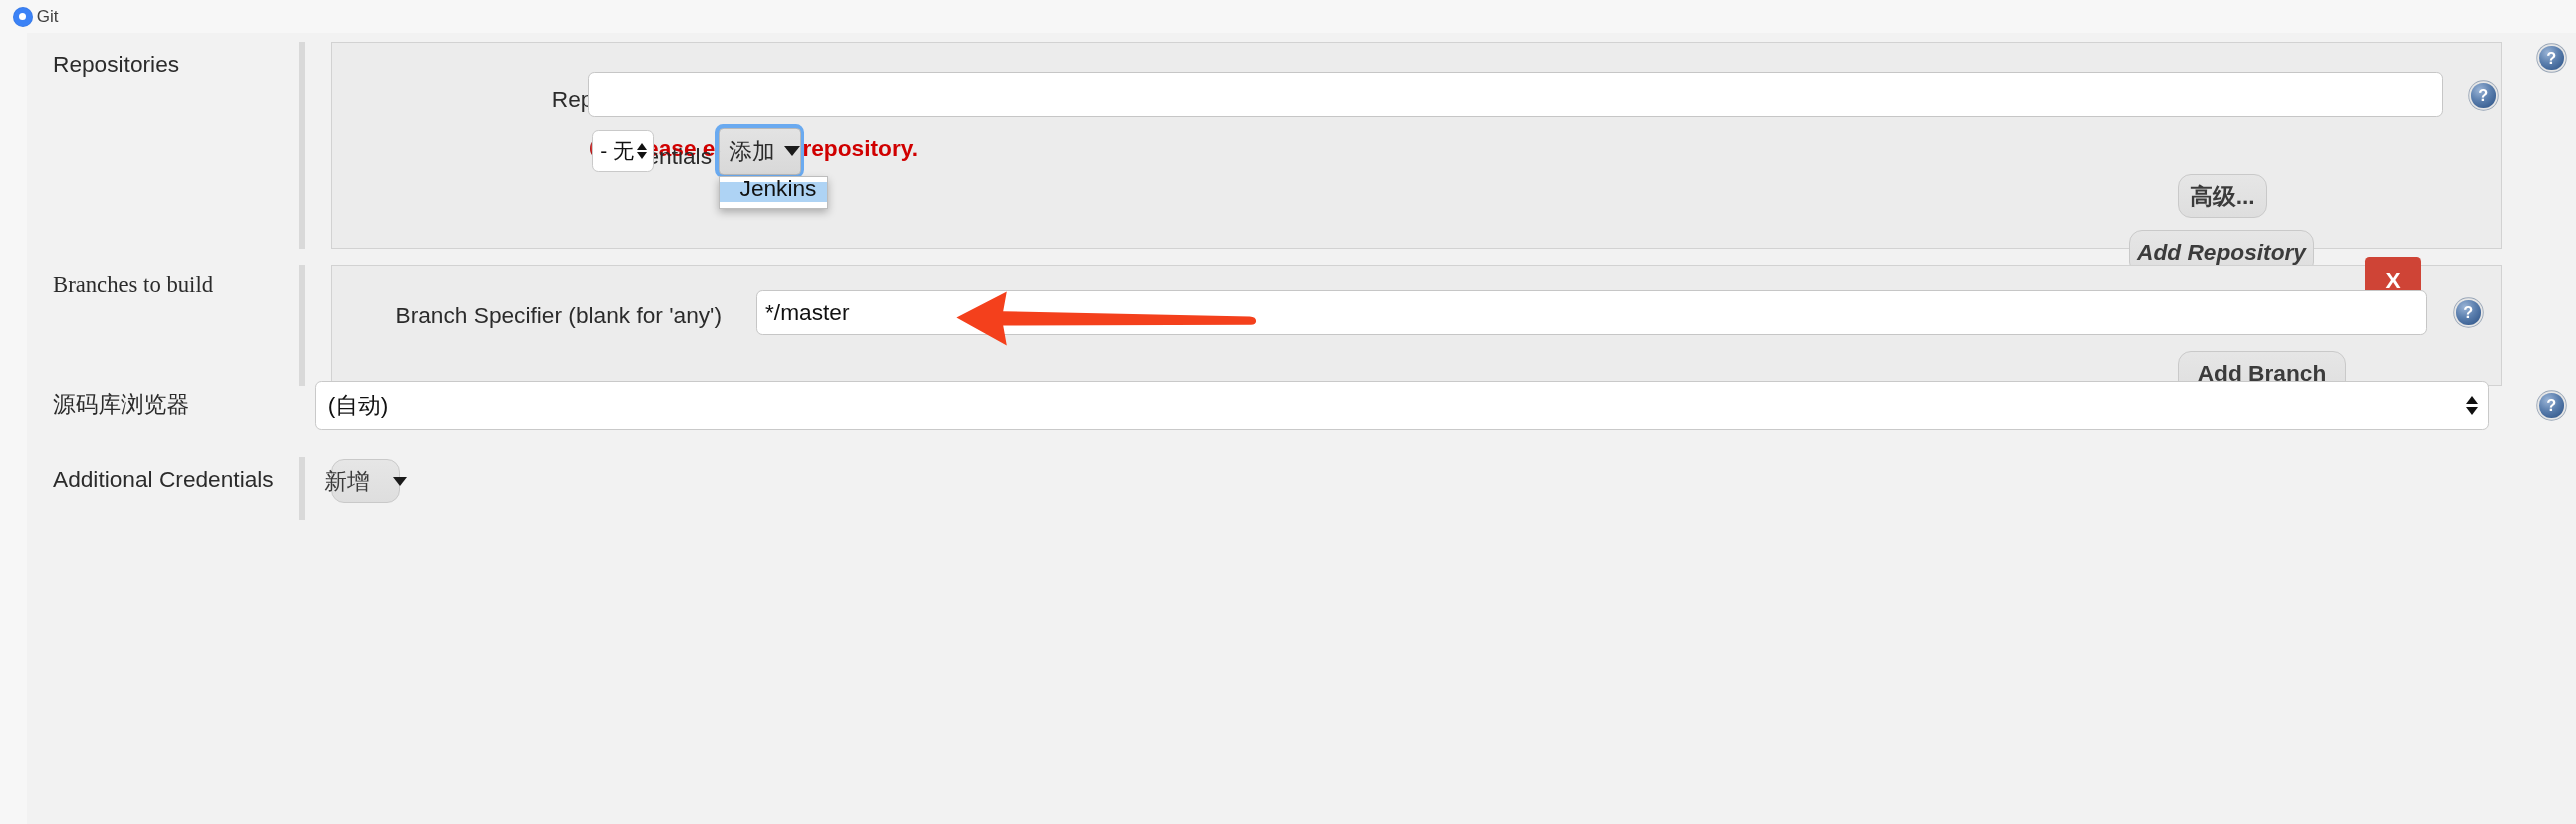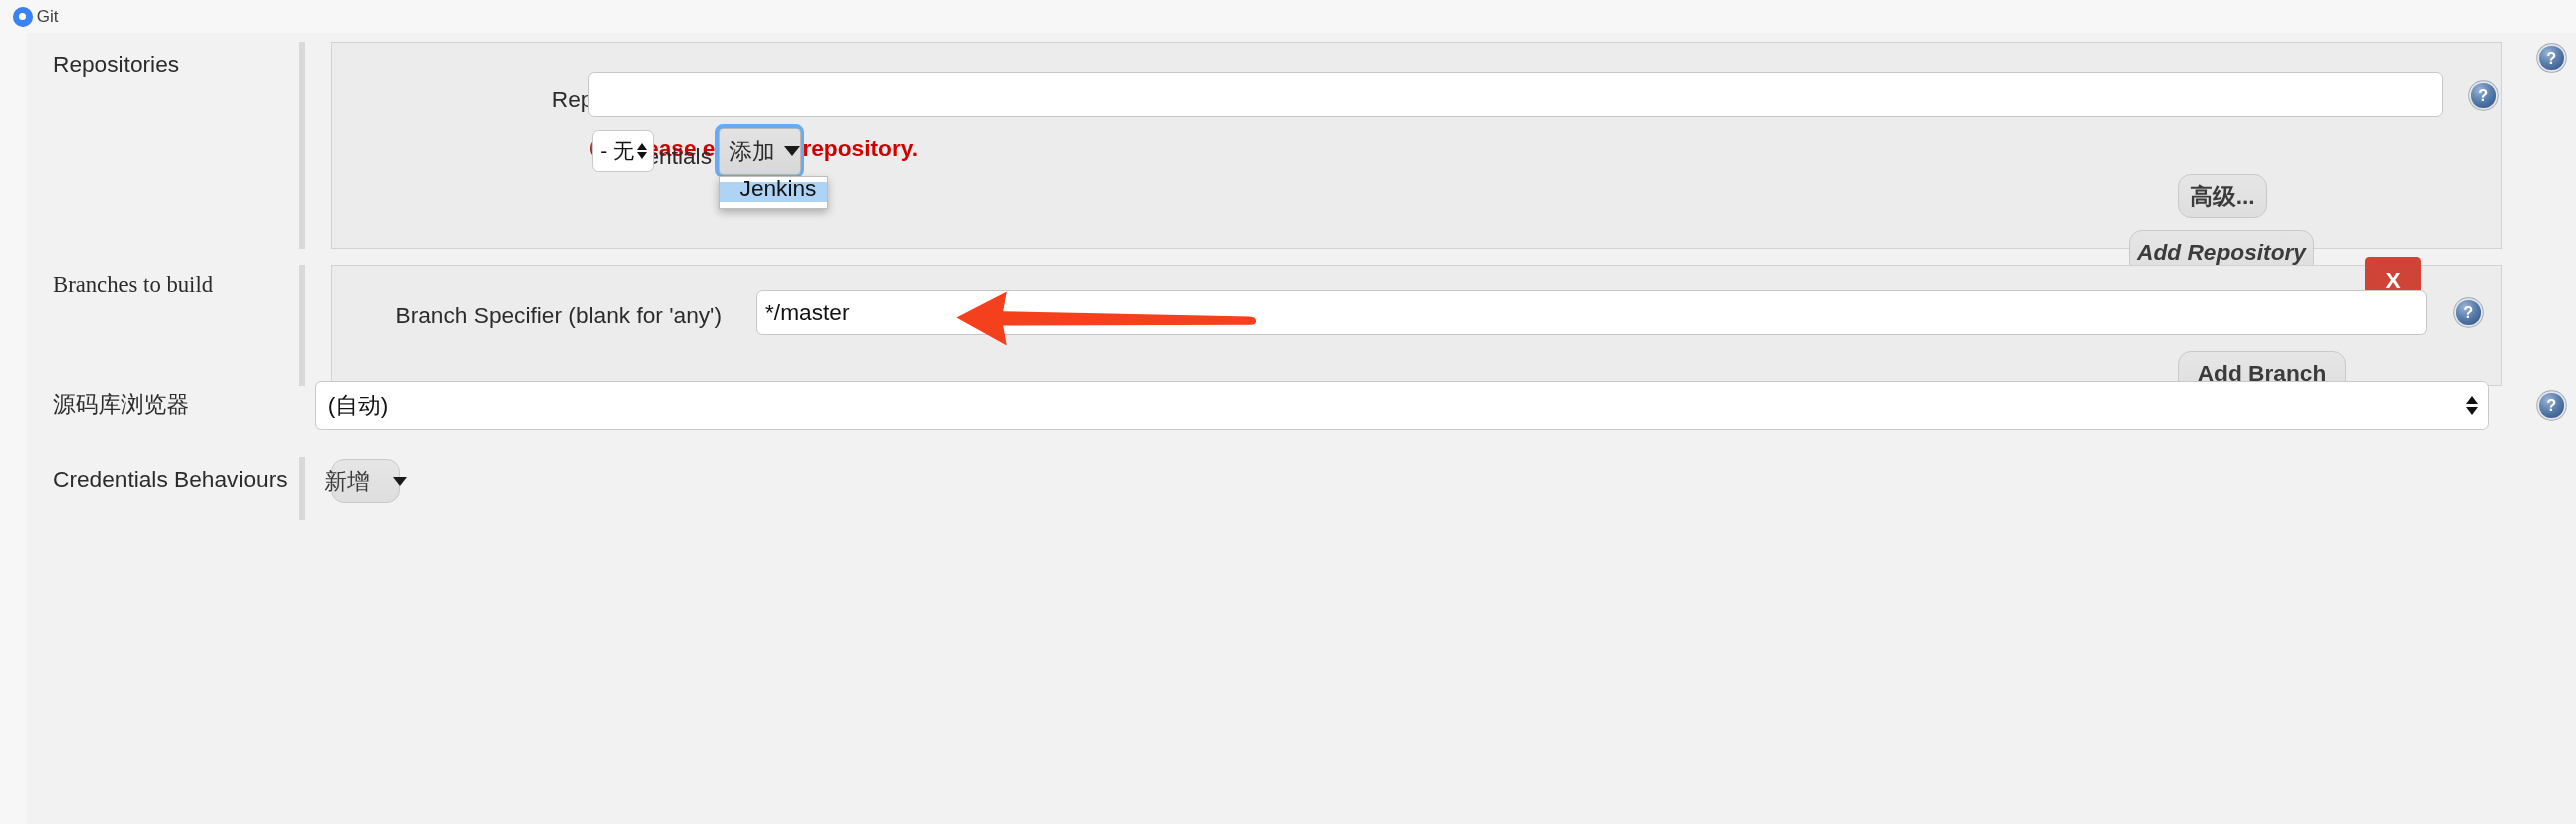--- a/index.html
+++ b/index.html
@@ -420,21 +420,21 @@
         <i class="down"></i>
       </span>
     </div>
 
     <div class="help-icon" style="left:2539px; top:22px;">
         <span>?</span>
       </div>
   </div>
 
   <div class="row" style="top:415px; height:73px;">
-    <div class="row-label" style="top:18px;">Credentials Behaviours</div>
+    <div class="row-label" style="top:18px;">Additional Credentials</div>
     <div class="divider" style="left:299px; top:9px; height:63px;"></div>
 
     <div class="btn normal-weight" style="left:331px; top:11px; width:69px; height:44px; gap:23px;">
       <span>新增</span>
       <span class="caret-down" style="border-left-width:7.3px;border-right-width:7.3px;border-top-width:9px;"></span>
     </div>
   </div>
 </div>
 
 <svg class="annotation-arrow" style="left:950px; top:286px;" width="308" height="63" viewBox="0 0 340 70">

